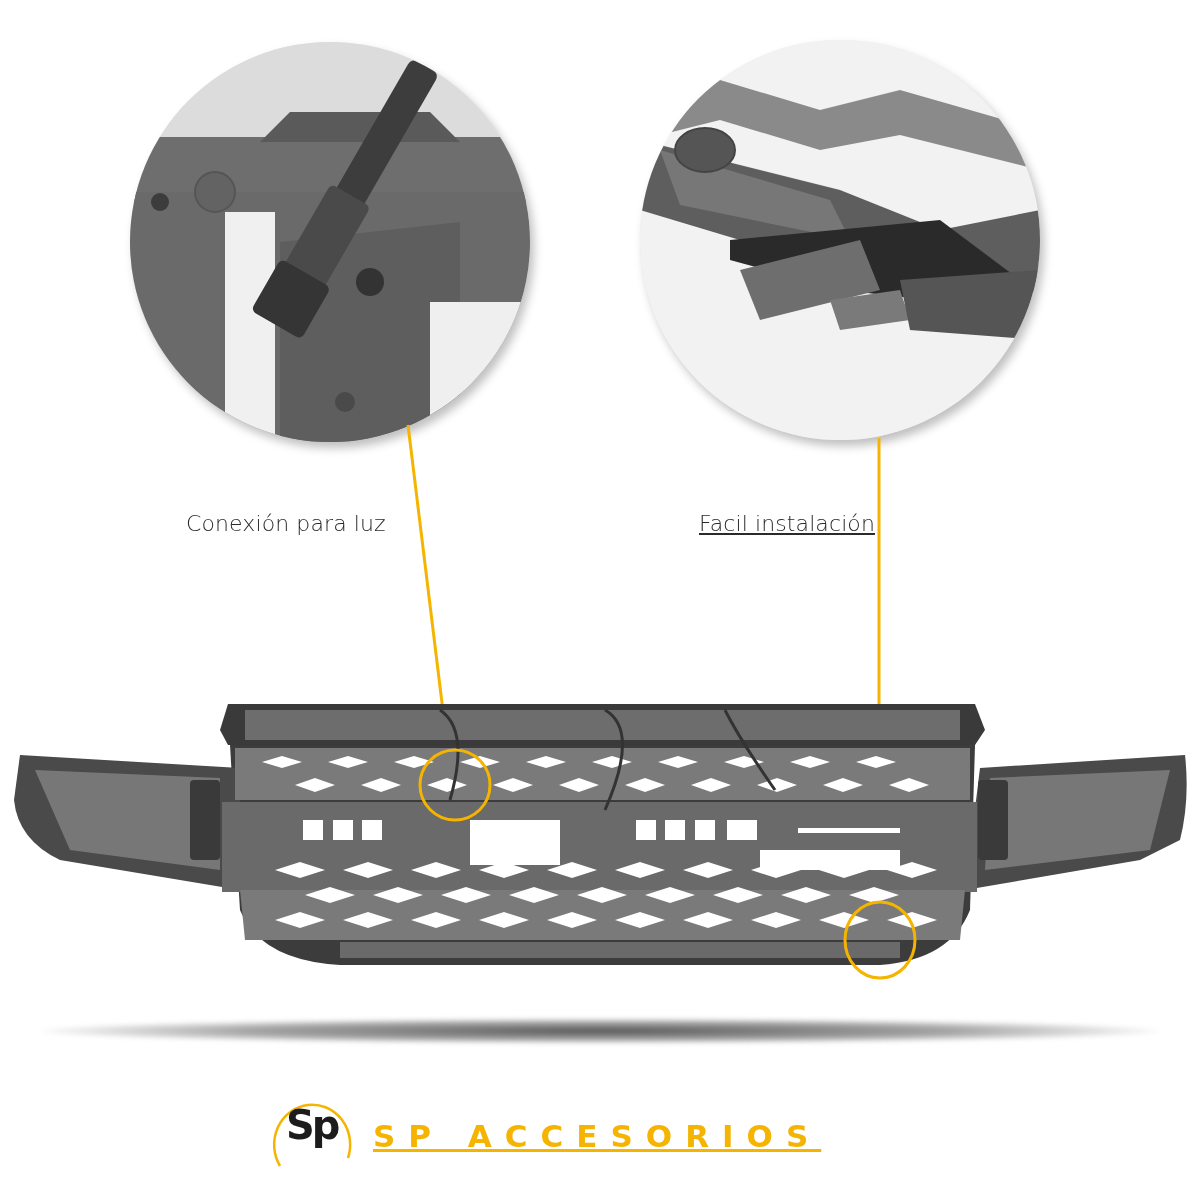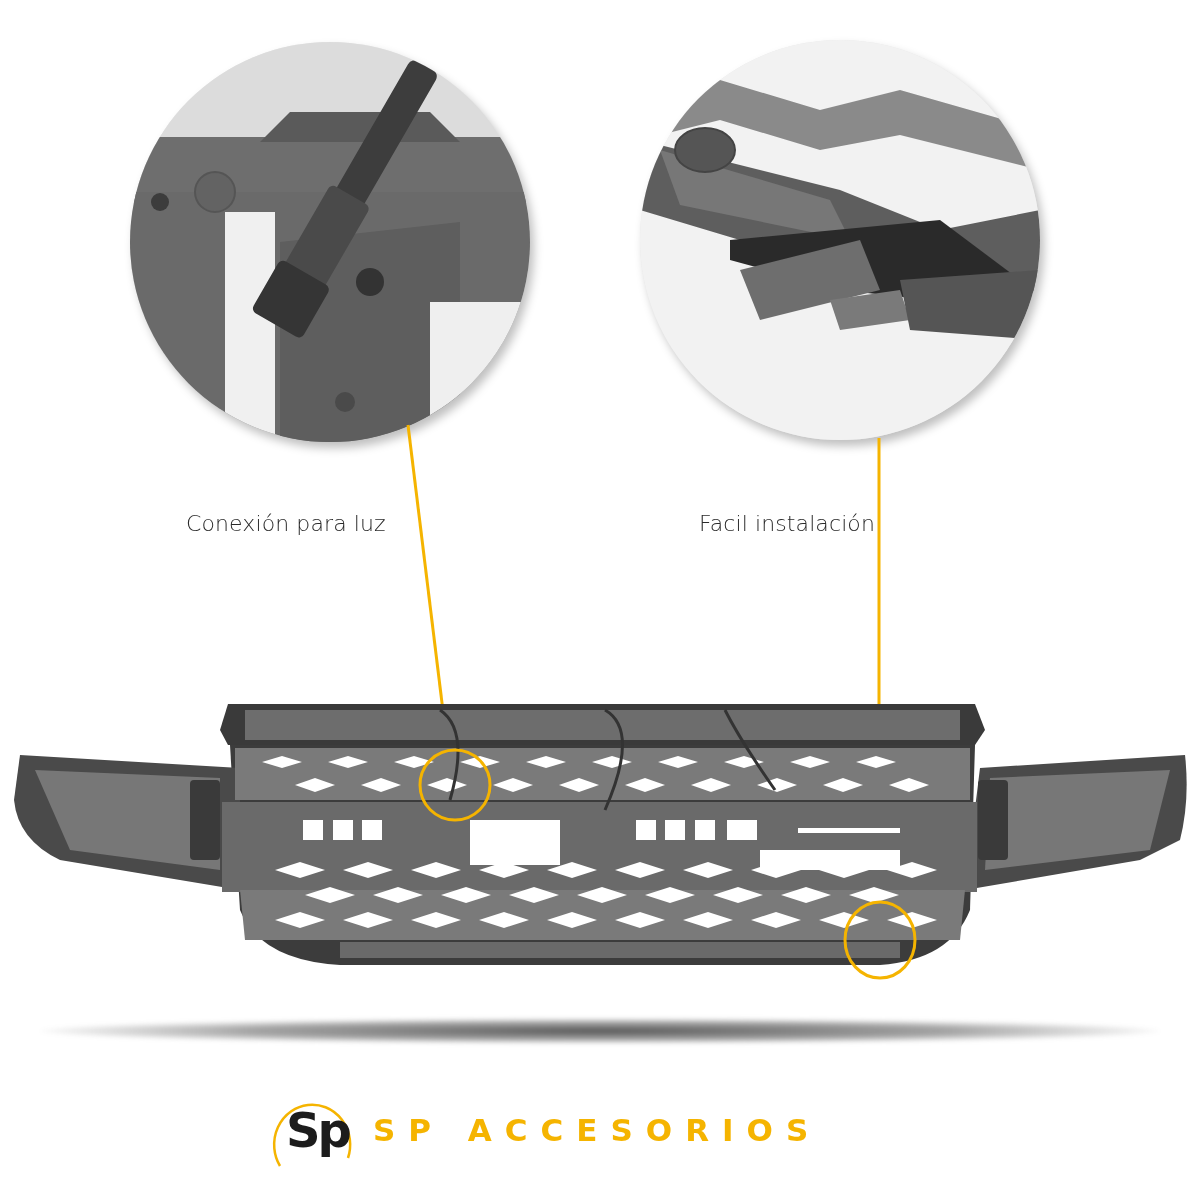--- a/index.html
+++ b/index.html
@@ -1,21 +1,21 @@
 <!DOCTYPE html>
 <html><head>
 <meta charset="utf-8">
 <style>
   html, body { margin:0; padding:0; background:#ffffff; }
   body { width:1200px; height:1200px; position:relative; overflow:hidden; font-family:"DejaVu Sans", sans-serif; }
   .abs { position:absolute; }
   .detail-circle { position:absolute; border-radius:50%; overflow:hidden; box-shadow: 4px 6px 10px rgba(0,0,0,0.25); background:#e8e8e8; }
   .label { position:absolute; font-family:"DejaVu Sans", sans-serif; font-size:22px; color:#2a2a2a; font-weight:300; letter-spacing:0.1px; }
   .brand-text { position:absolute; font-family:"DejaVu Sans", sans-serif; font-size:31px; letter-spacing:13px; color:#f5b400; font-weight:600; }
-  .sp-mark { position:absolute; font-family:"DejaVu Sans", sans-serif; font-weight:bold; font-size:48px; color:#1c1c1c; letter-spacing:-3px; }
+  .sp-mark { position:absolute; font-family:"DejaVu Sans", sans-serif; font-weight:bold; font-size:40px; color:#1c1c1c; letter-spacing:-3px; }
   .shadow-bar { position:absolute; left:40px; top:1018px; width:1120px; height:26px; border-radius:50%; background:radial-gradient(ellipse at center, rgba(60,60,60,0.85) 0%, rgba(90,90,90,0.55) 45%, rgba(255,255,255,0) 72%); filter:blur(2px); }
 </style>
 </head>
 <body>
 
 <div class="detail-circle" style="left:130px; top:42px; width:400px; height:400px;">
   <svg width="400" height="400" viewBox="0 0 400 400">
     <rect width="400" height="400" fill="#dcdcdc"></rect>
 
     <polygon points="0,95 400,95 400,160 0,160" fill="#6e6e6e"></polygon>
@@ -45,21 +45,21 @@
     <polygon points="20,110 190,160 210,200 40,165" fill="#777"></polygon>
     <ellipse cx="65" cy="110" rx="30" ry="22" fill="#555" stroke="#444" stroke-width="2"></ellipse>
     <polygon points="90,200 300,180 380,240 380,270 200,250 90,220" fill="#2a2a2a"></polygon>
     <polygon points="100,230 220,200 240,250 120,280" fill="#6e6e6e"></polygon>
     <polygon points="190,260 260,250 270,280 200,290" fill="#7a7a7a"></polygon>
     <polygon points="260,240 400,230 400,300 270,290" fill="#555"></polygon>
   </svg>
 </div>
 
 <div class="label" style="left:186px; top:511px;">Conexión para luz</div>
-<div class="label" style="left:699px; top:511px;">Facil instalación</div>
+<div class="label" style="left:699px; top:511px;text-decoration:underline;">Facil instalación</div>
 
 <svg class="abs" style="left:0; top:0;" width="1200" height="1200">
   <line x1="408" y1="425" x2="448" y2="752" stroke="#f5b400" stroke-width="3"></line>
   <line x1="879" y1="438" x2="879" y2="905" stroke="#f5b400" stroke-width="3"></line>
 </svg>
 
 <svg class="abs" style="left:0; top:690px;" width="1200" height="290" viewBox="0 0 1200 290">
 
   <path d="M228,14 L975,14 L985,40 L975,55 L228,55 L220,40 Z" fill="#3a3a3a"></path>
   <rect x="245" y="20" width="715" height="30" fill="#6d6d6d"></rect>
@@ -154,14 +154,14 @@
   <ellipse cx="880" cy="250" rx="35" ry="38" fill="none" stroke="#f5b400" stroke-width="3"></ellipse>
 </svg>
 
 <div class="shadow-bar"></div>
 
 <div class="abs" style="left:270px; top:1088px; width:640px; height:80px;">
   <svg class="abs" style="left:0; top:0;" width="90" height="80">
     <path d="M10,78 A38,40 0 1 1 78,70" fill="none" stroke="#f5b400" stroke-width="2.5"></path>
   </svg>
   <div class="sp-mark" style="left:16px; top:14px;">Sp</div>
-  <div class="brand-text" style="left:103px; top:24px;">SP ACCESORIOS</div>
+  <div class="brand-text" style="left:103px; top:30px;text-decoration:underline;">SP ACCESORIOS</div>
 </div>
 
 </body></html>

